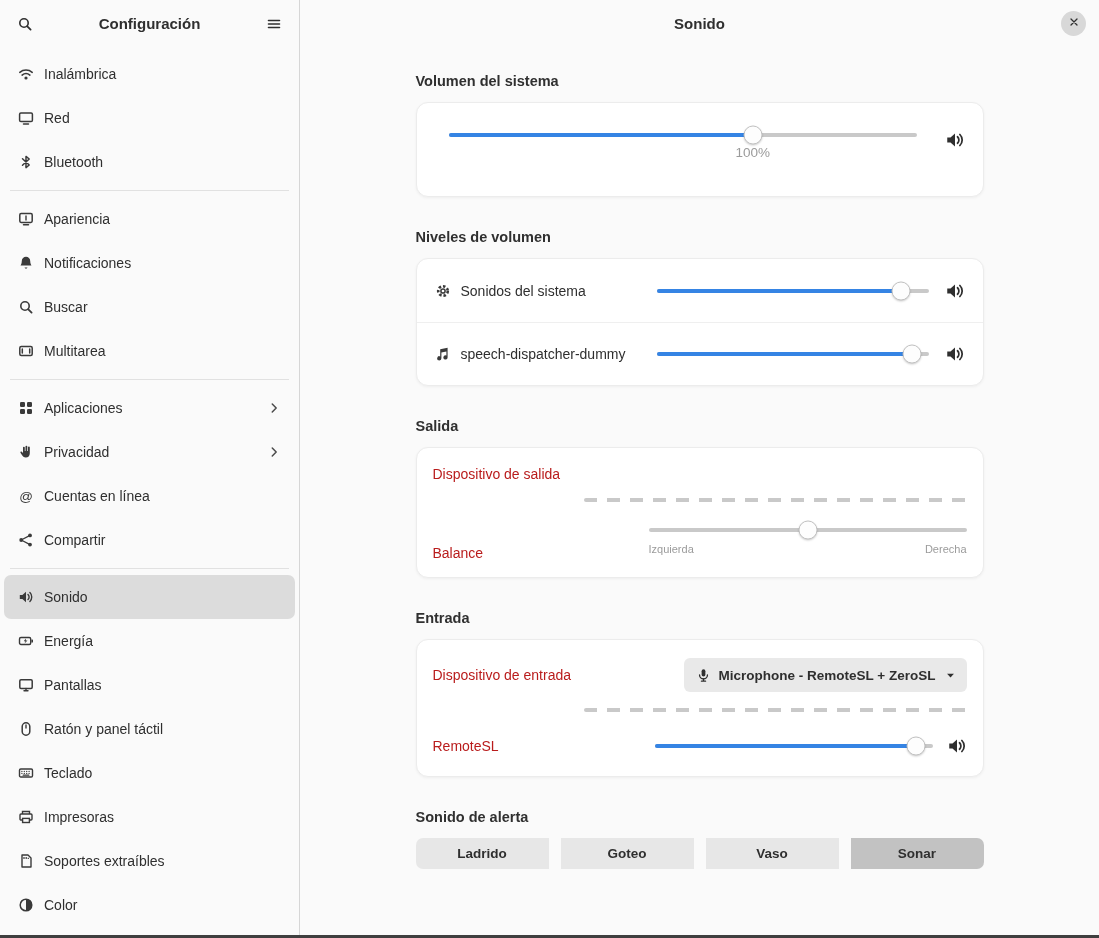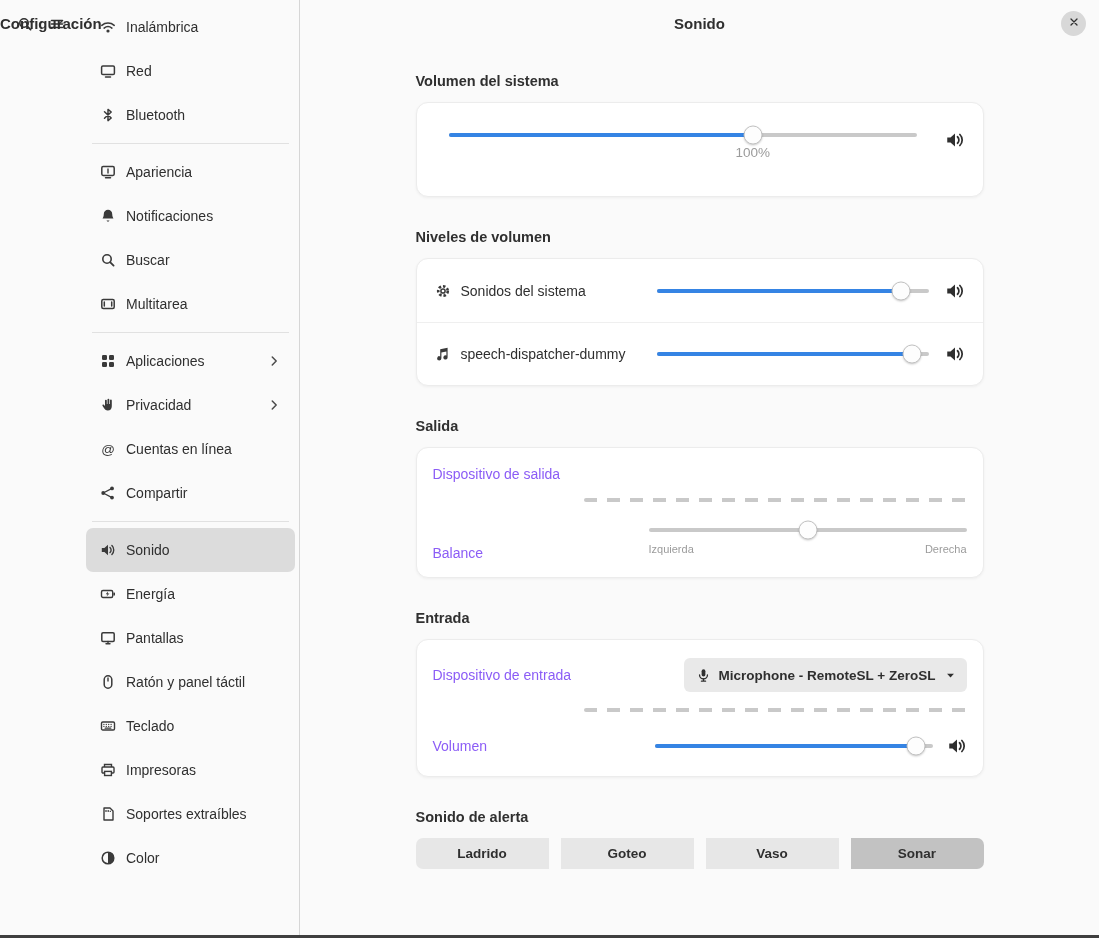--- a/index.html
+++ b/index.html
@@ -5,21 +5,21 @@
   *{margin:0;padding:0;box-sizing:border-box}
   html,body{width:1099px;height:938px}
   body{
     font-family:"Liberation Sans","DejaVu Sans",sans-serif;
     background:var(--window-bg,#fafafa);
     color:#2f2f2f;font-size:14px;overflow:hidden;
   }
   .window{display:flex;width:100%;height:100%;position:relative;background:var(--window-bg,#fafafa)}
 
   
-  .sidebar{width:300px;flex:0 0 auto;border-right:1px solid #d6d6d6;display:flex;flex-direction:row;background:var(--window-bg,#fafafa)}
+  .sidebar{width:300px;flex:0 0 auto;border-right:1px solid #d6d6d6;display:flex;flex-direction:column;background:var(--window-bg,#fafafa)}
   .sidebar-header{height:47px;display:flex;align-items:center;padding:0 9px;position:relative;flex:0 0 auto}
   .sidebar-title{position:absolute;left:0;right:0;text-align:center;font-weight:700;font-size:15px;pointer-events:none}
   .icon-btn{width:32px;height:32px;border:none;background:transparent;border-radius:6px;display:flex;align-items:center;justify-content:center;color:#2f2f2f;cursor:pointer;flex:0 0 auto}
   .icon-btn svg{width:16px;height:16px;display:block}
   .sidebar-header .spacer{flex:1}
   .nav{flex:1;overflow:hidden;padding:5px 4px}
   .nav-item{display:flex;align-items:center;gap:10px;height:44px;padding:0 14px;border-radius:7px;cursor:pointer;color:#2f2f2f}
   .nav-item .icon{width:16px;height:16px;color:#3a3a3a;flex:0 0 auto}
   .nav-item .icon svg{width:16px;height:16px;display:block}
   .nav-item.selected{background:var(--sel-bg,#dcdcdc)}
@@ -59,21 +59,21 @@
   .level-row{display:flex;align-items:center;height:63px;padding:0 18px}
   .level-row + .level-row{border-top:1px solid #efefef}
   .level-left{display:flex;align-items:center;gap:10px;width:222px;flex:0 0 auto}
   .level-left .icon{width:16px;height:16px;color:#3a3a3a;flex:0 0 auto}
   .level-left .icon svg{width:16px;height:16px;display:block}
   .level-label{font-size:14px;white-space:nowrap}
   .level-row .slider{flex:1;margin-right:16px}
 
   
   .device-row{display:flex;align-items:center;padding:18px 16px 4px;gap:8px}
-  .row-label{font-size:14px;color:#8b5cf6}
+  .row-label{font-size:14px;color:#b91c1c}
   .device-controls{margin-left:auto;display:flex;gap:8px}
   .dropdown{display:flex;align-items:center;gap:8px;height:34px;padding:0 10px 0 12px;background:#e9e9e9;border:none;border-radius:6px;font:inherit;font-weight:700;font-size:13.5px;color:#2f2f2f;cursor:pointer}
   .dropdown .icon{width:15px;height:15px;color:#2f2f2f}
   .dropdown .icon svg{width:15px;height:15px;display:block}
   .dropdown .caret{width:13px;height:13px}
   .dropdown .caret svg{width:13px;height:13px;display:block}
   .dropdown .dropdown-text{white-space:nowrap}
   .btn{height:34px;padding:0 17px;background:#e9e9e9;border:none;border-radius:6px;font:inherit;font-weight:700;font-size:13.5px;color:#2f2f2f;cursor:pointer}
   .dashed-wrap{padding:0 16px}
   .dashed{height:4px;width:383px;margin:12px 0 10px auto;border-radius:2px;background:repeating-linear-gradient(90deg,#c9c9c9 0 13px,transparent 13px 23px)}
@@ -443,21 +443,21 @@
                         <path d="M3.8 5.8h8.4L8 10.6z"></path>
                       </svg>
                     </span>
                 </button>
               </div>
             </div>
             <div class="dashed-wrap">
                 <div class="dashed"></div>
               </div>
             <div class="input-volume-row">
-              <span class="row-label">Volumen</span>
+              <span class="row-label">RemoteSL</span>
               <div class="slider" style="--pct: 94;">
                 <div class="track"></div>
                 <div class="fill"></div>
                 <div class="handle"></div>
               </div>
               <span class="vol-icon">
                   <svg viewBox="0 0 16 16">
                     <path d="M1.8 6v4h2.6L8 13.2V2.8L4.4 6z" fill="currentColor"></path>
                     <path d="M10 5.4a3.6 3.6 0 0 1 0 5.2M11.9 3.6a6.2 6.2 0 0 1 0 8.8" fill="none" stroke="currentColor" stroke-width="1.4" stroke-linecap="round"></path>
                   </svg>

